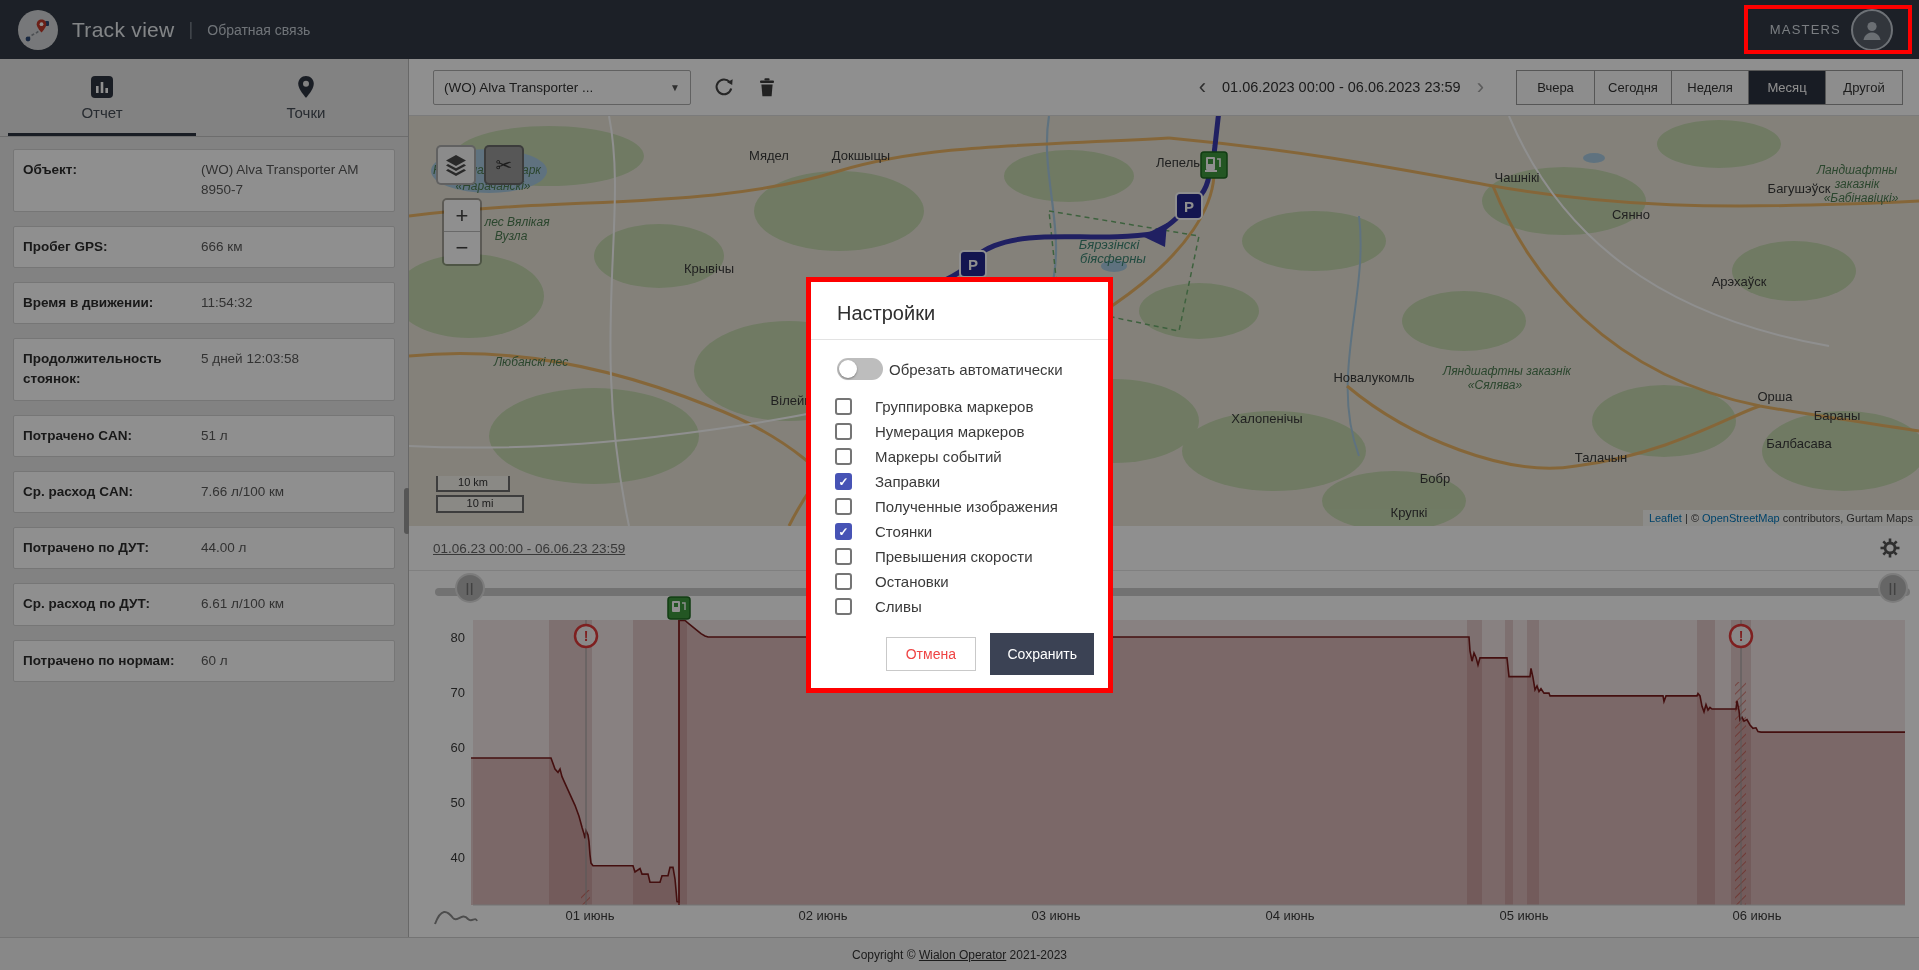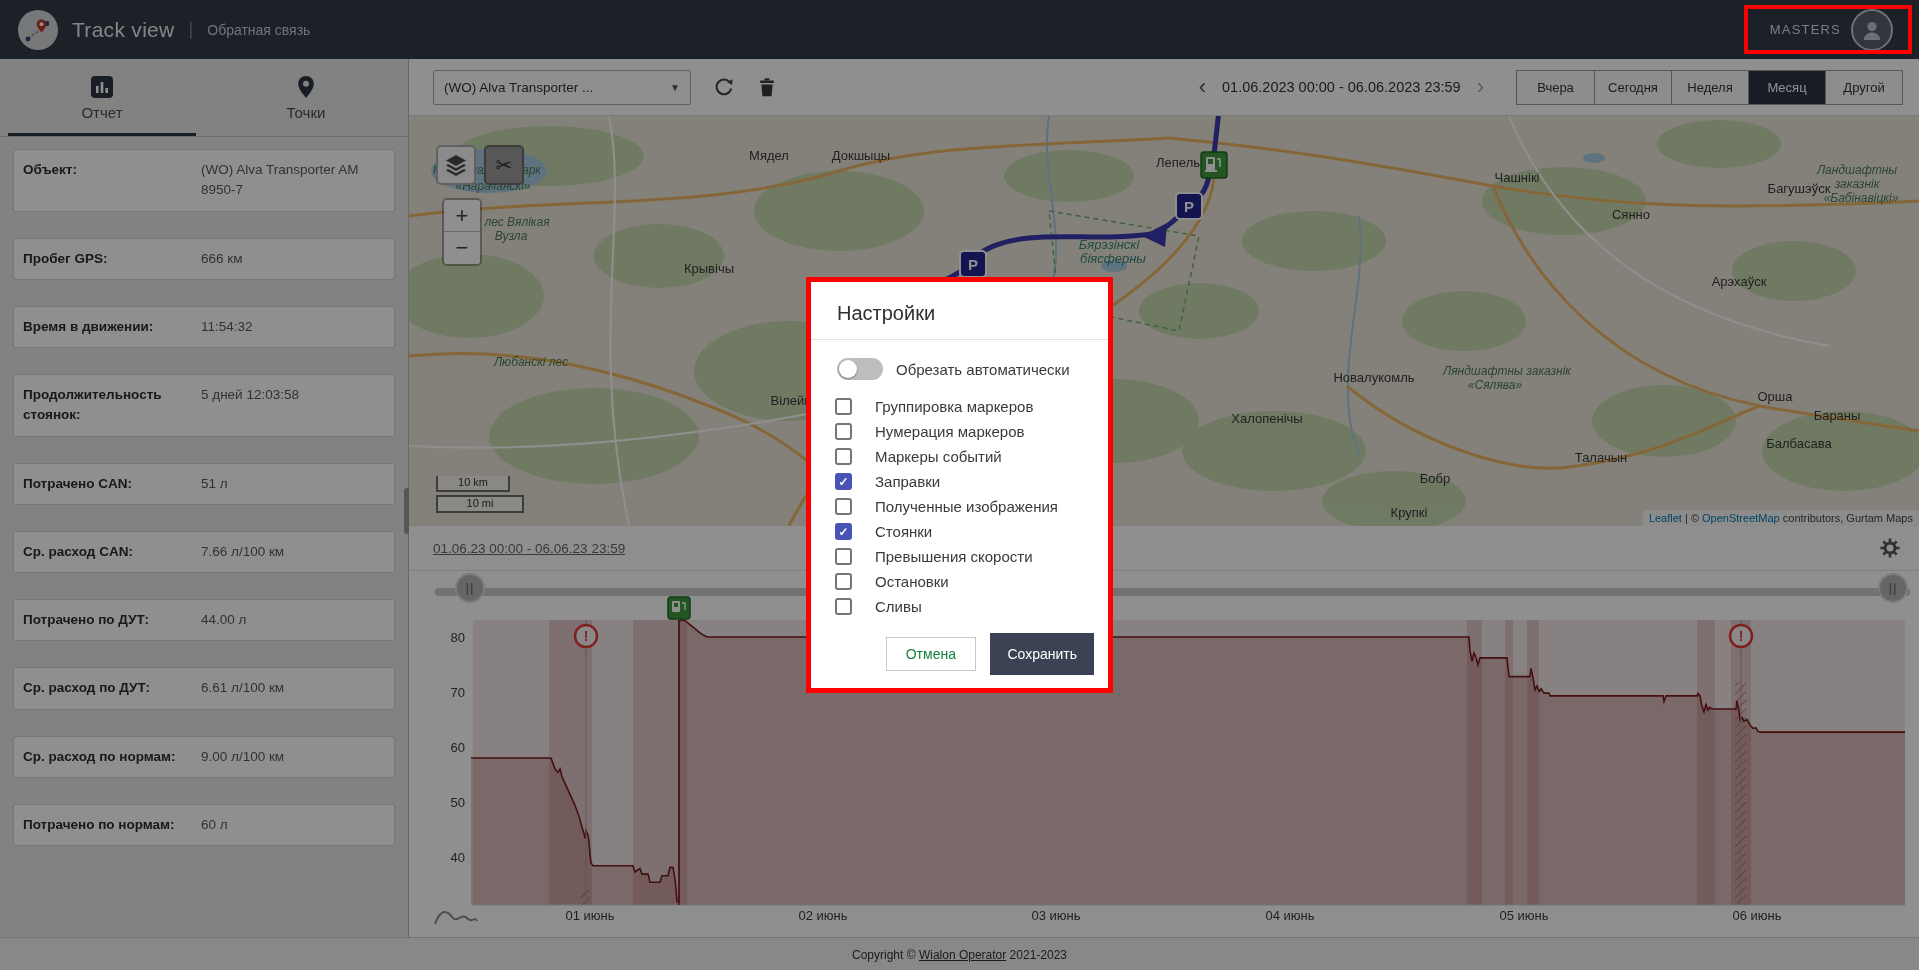--- a/index.html
+++ b/index.html
@@ -16,21 +16,21 @@
   .user{margin-left:auto;display:flex;align-items:center;gap:10px;margin-right:26px;}
   .username{font-size:13px;color:#d9dfe6;letter-spacing:1.2px;}
   .avatar{width:38px;height:38px;border-radius:50%;border:2px solid #c3cad2;background:#59616c;
     display:flex;align-items:center;justify-content:center;}
   
   .sidebar{left:0;top:59px;width:408px;height:878px;background:#e8e8e8;border-right:1px solid #b9b9b9;}
   .tabs{display:flex;height:77px;border-bottom:1px solid #c2c2c2;}
   .tab{flex:1;display:flex;flex-direction:column;align-items:center;justify-content:center;gap:5px;
     font-size:15px;color:#474e57;position:relative;cursor:pointer;}
   .tab.active::after{content:"";position:absolute;left:8px;right:8px;bottom:0;height:3px;background:#2e3440;}
-  .rows{padding:12px 13px 0;display:flex;flex-direction:column;gap:26px;}
+  .rows{padding:12px 13px 0;display:flex;flex-direction:column;gap:14px;}
   .rrow{background:#fff;border:1px solid #d2d2d2;border-radius:2px;padding:10px 10px 10px 9px;
     display:flex;font-size:13.5px;line-height:1.5;}
   .rrow .lab{width:178px;font-weight:bold;color:#2e2e2e;flex:none;}
   .rrow .val{color:#5a5a5a;flex:1;}
   .resize-handle{left:404px;top:488px;width:6px;height:46px;background:#9a9a9a;border-radius:3px;}
   
   .toolbar{left:409px;top:59px;width:1510px;height:57px;background:#fff;border-bottom:1px solid #dcdcdc;
     display:flex;align-items:center;padding:0 16px 0 24px;box-sizing:border-box;}
   .unit-select{width:236px;height:33px;border:1px solid #adadad;border-radius:2px;background:#fff;
     display:flex;align-items:center;padding:0 10px;font-size:13.5px;color:#333;cursor:pointer;}
@@ -77,30 +77,30 @@
   .footer{left:0;top:937px;width:1919px;height:33px;background:#f3f3f3;border-top:1px solid #cfcfcf;
     display:flex;align-items:center;justify-content:center;font-size:12px;color:#333;}
   .footer a{color:#333;}
   
   .dim{left:0;top:0;width:1919px;height:970px;background:rgba(0,0,0,.44);z-index:40;}
   .modal{left:806px;top:277px;width:307px;height:416px;background:#fff;border:5px solid #fe0000;
     box-sizing:border-box;z-index:60;}
   .modal-title{padding:20px 26px 14px;font-size:20px;color:#2f2f2f;}
   .modal-hr{border-top:1px solid #e3e3e3;}
   .modal-body{padding:16px 24px 0;}
-  .toggle-row{display:flex;align-items:center;gap:13px;margin:2px 0 14px 2px;font-size:15px;color:#3a3a3a;}
+  .toggle-row{display:flex;align-items:center;gap:6px;margin:2px 0 14px 2px;font-size:15px;color:#3a3a3a;}
   .toggle{width:46px;height:22px;border-radius:11px;background:#bdbdbd;position:relative;cursor:pointer;flex:none;}
   .toggle .knob{position:absolute;left:2px;top:2px;width:18px;height:18px;border-radius:50%;background:#fff;
     box-shadow:0 1px 2px rgba(0,0,0,.35);}
   .cbrow{display:flex;align-items:center;gap:23px;height:25px;font-size:15px;color:#3a3a3a;cursor:pointer;}
   .cbox{width:17px;height:17px;border:2px solid #757575;border-radius:3px;box-sizing:border-box;flex:none;
     display:flex;align-items:center;justify-content:center;background:#fff;}
   .cbox.on{background:#4753b5;border-color:#4753b5;color:#fff;font-size:12px;font-weight:bold;}
   .modal-foot{text-align:right;padding:14px 14px 0;}
-  .btn-cancel{display:inline-block;padding:8px 19px;border:1px solid #c9c9c9;background:#fff;color:#15803d;
+  .btn-cancel{display:inline-block;padding:8px 19px;border:1px solid #c9c9c9;background:#fff;color:#ef4444;
     font-size:14px;cursor:pointer;}
   .btn-save{display:inline-block;padding:13px 17px;border:none;background:#3b4254;color:#fff;
     font-size:14px;margin-left:10px;cursor:pointer;}
   .masters-box{left:1744px;top:5px;width:168px;height:49px;border:4px solid #fe0000;box-sizing:border-box;
     z-index:70;pointer-events:none;}
 </style>
 </head>
 <body>
 
 <div class="screen">
@@ -173,24 +173,20 @@
           <div class="lab">Ср. расход CAN:</div>
           <div class="val">7.66 л/100 км</div>
         </div>
         <div class="rrow">
           <div class="lab">Потрачено по ДУТ:</div>
           <div class="val">44.00 л</div>
         </div>
         <div class="rrow">
           <div class="lab">Ср. расход по ДУТ:</div>
           <div class="val">6.61 л/100 км</div>
-        </div>
-        <div class="rrow">
-          <div class="lab">Ср. расход по нормам:</div>
-          <div class="val">9.00 л/100 км</div>
         </div>
         <div class="rrow">
           <div class="lab">Потрачено по нормам:</div>
           <div class="val">60 л</div>
         </div>
       </div>
   </div>
   <div class="abs resize-handle"></div>
 
   <div class="abs toolbar">

